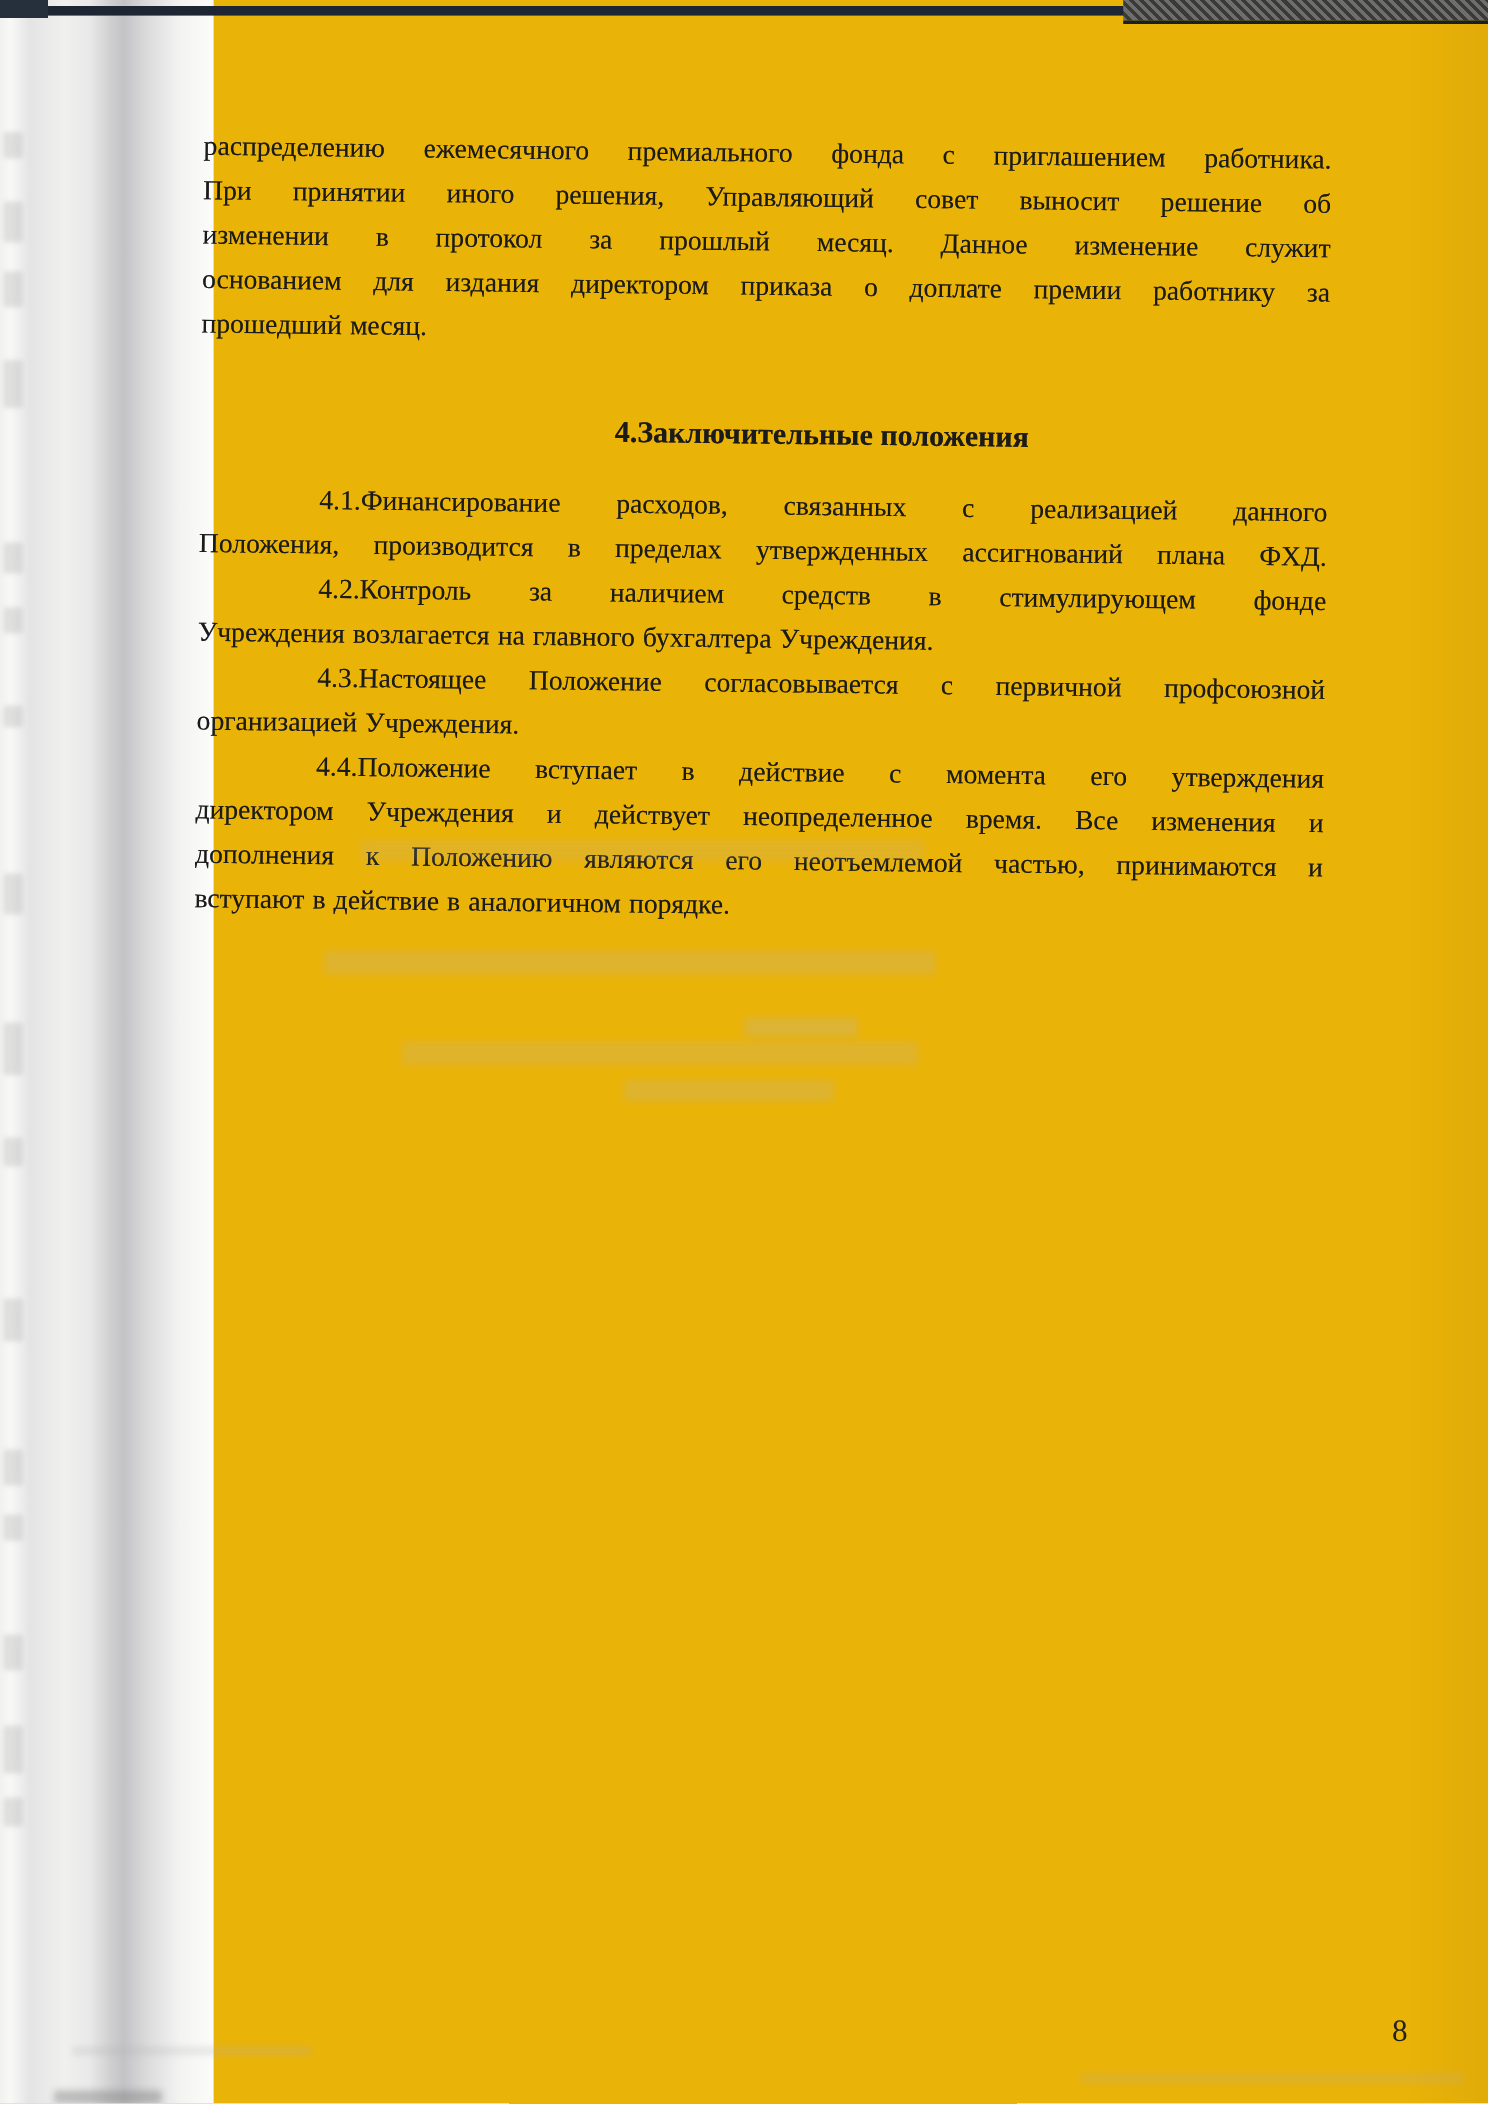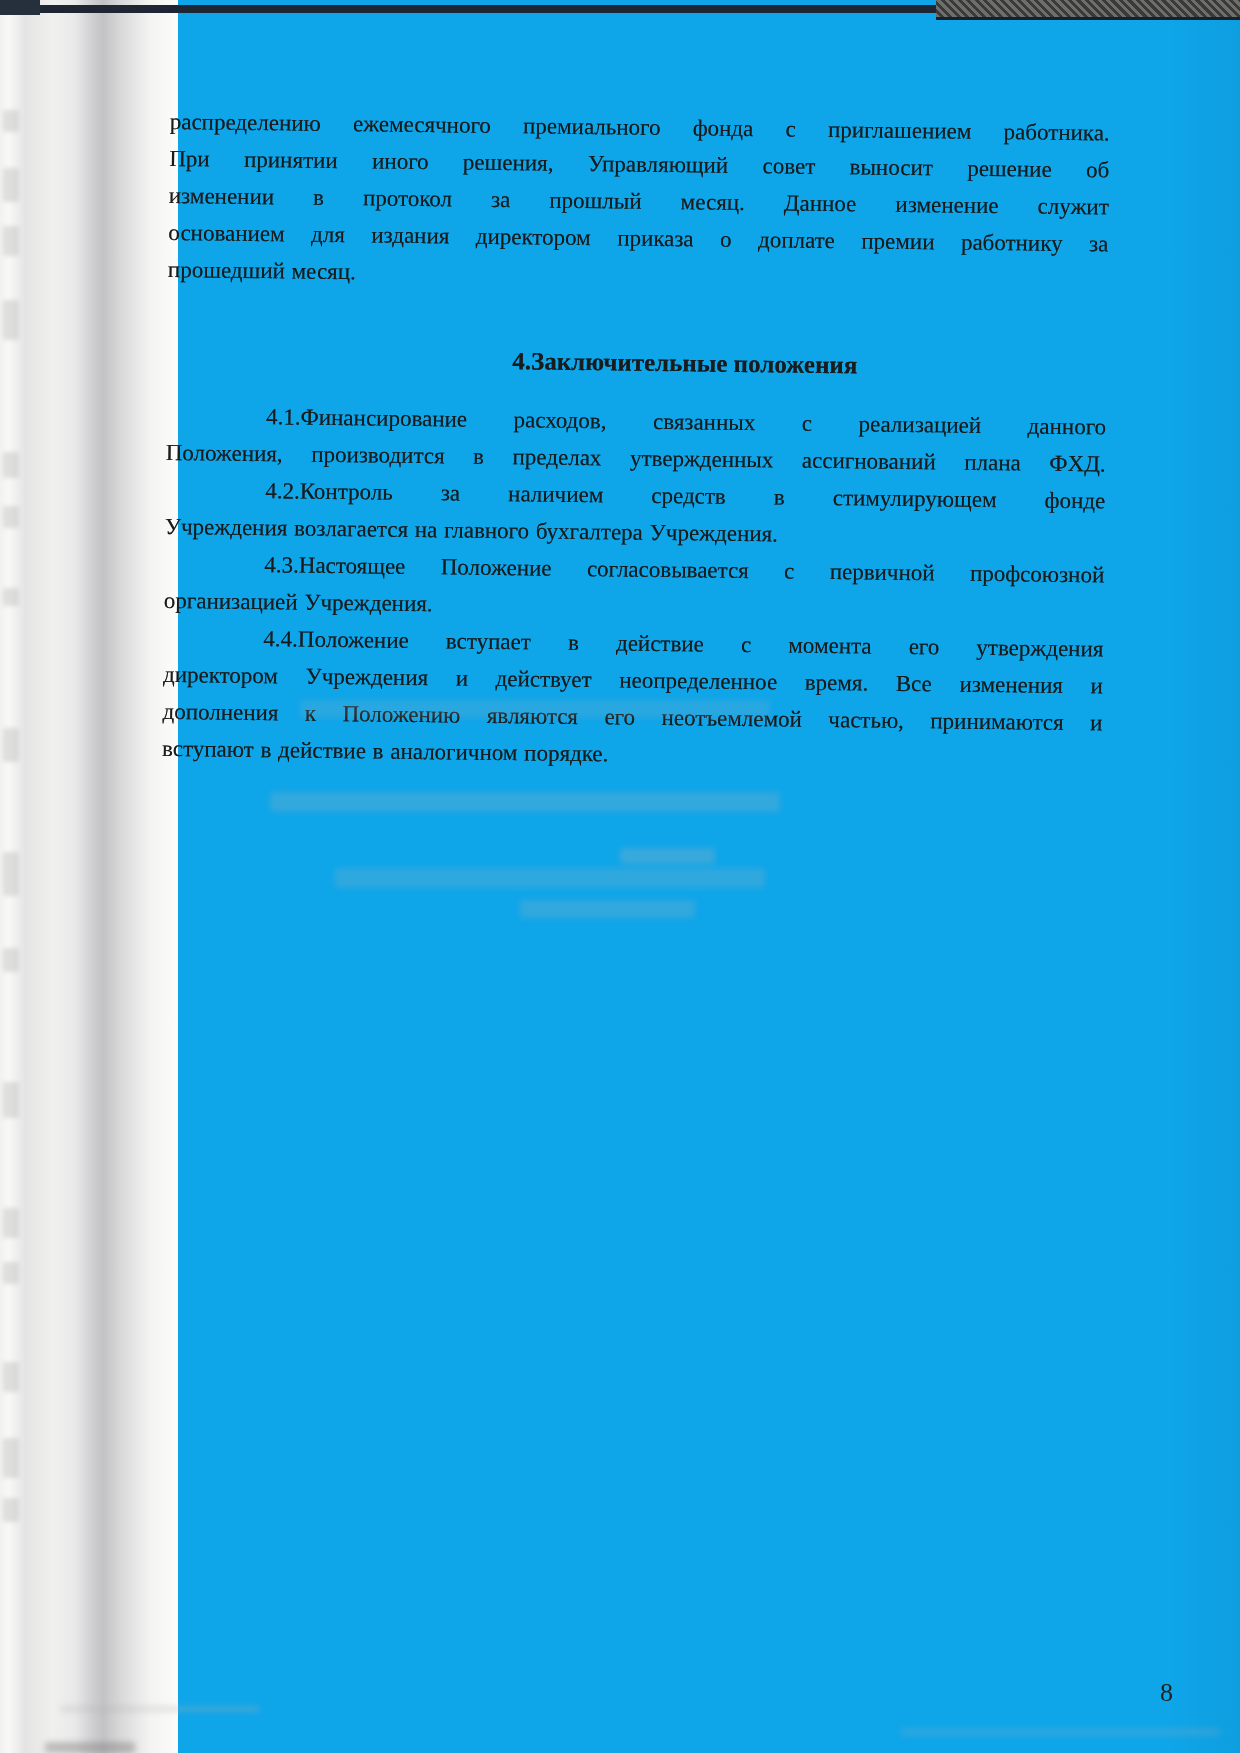--- a/index.html
+++ b/index.html
@@ -1,18 +1,18 @@
 <!DOCTYPE html>
 <html><head>
 <meta charset="utf-8">
 <style>
   html,body{margin:0;padding:0;background:#ffffff;}
   .scan{
     position:relative;width:1240px;height:1753px;overflow:hidden;
-    background:#0ea5e9;color:#1b1b1b;
+    background:#eab308;color:#1b1b1b;
     font-family:"Liberation Serif",serif;
   }
   
   .spine{
     position:absolute;left:0;top:0;width:178px;height:100%;
     background:linear-gradient(90deg,
       #f1f1f0 0%,#f8f8f7 5%,#e4e4e4 14%,#f0f0ef 30%,
       #e9e9e9 42%,#cfcfd1 52%,#c3c3c6 58%,#d9d9da 68%,
       #f3f3f2 84%,#fcfcfb 100%);
   }

